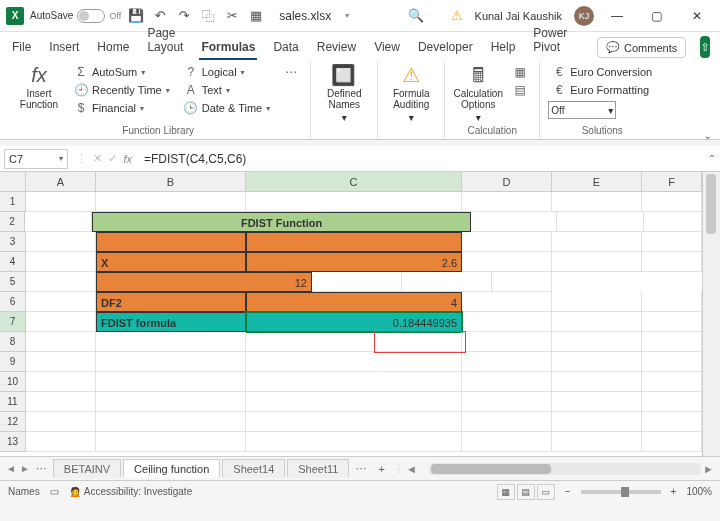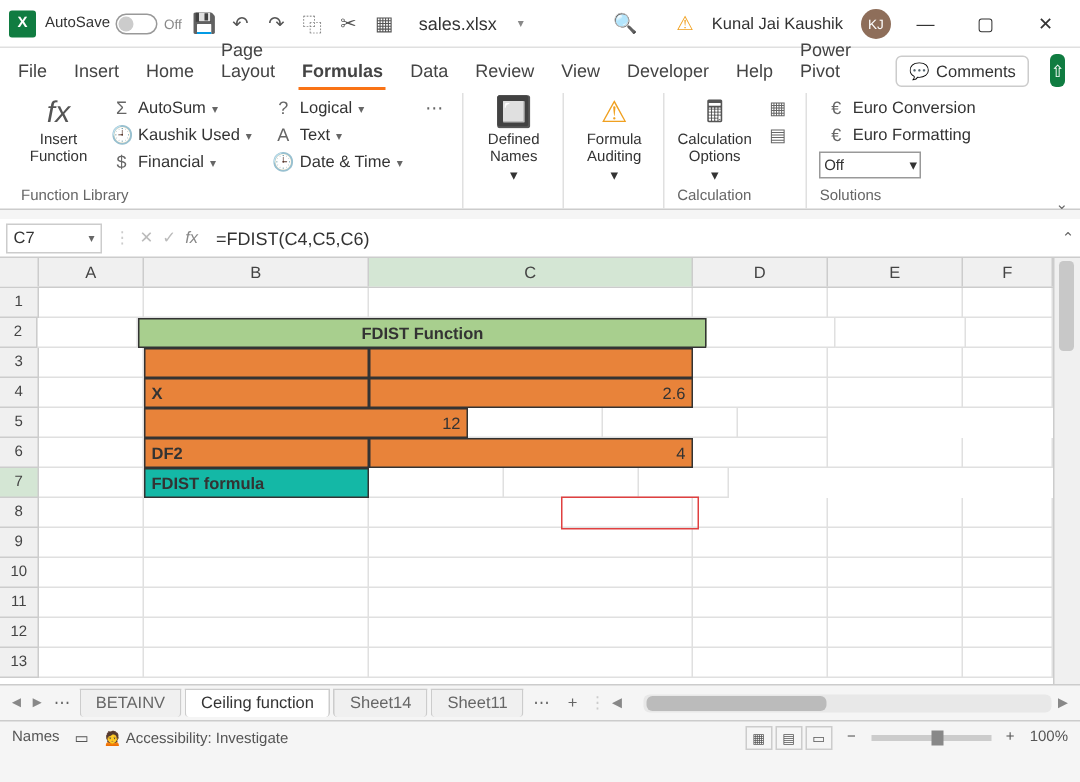--- a/index.html
+++ b/index.html
@@ -17,31 +17,31 @@
 .titlebar .spacer { flex: 1; }
 .titlebar .search-icon { font-size: 13px; color: #555; margin-right: 20px; }
 .titlebar .warn-icon { color: #f0a020; font-size: 13px; }
 .titlebar .user { font-size: 11px; margin: 0 6px; }
 .titlebar .avatar { width: 20px; height: 20px; border-radius: 50%; background: #8e6e5a; color: #fff; display: flex; align-items: center; justify-content: center; font-size: 9px; }
 .titlebar .winbtn { width: 34px; height: 28px; display: flex; align-items: center; justify-content: center; color: #333; font-size: 12px; }
 
 
 .tabs { height: 28px; background: #fff; display: flex; align-items: flex-end; padding: 0 10px; gap: 14px; font-size: 12px; }
 .tabs .tab { padding: 4px 2px; color: #444; border-bottom: 2px solid transparent; }
-.tabs .tab.active { border-bottom: 2px solid #f97316; font-weight: 600; }
+.tabs .tab.active { border-bottom: 2px solid #0c4a6e; font-weight: 600; }
 .tabs .spacer { flex: 1; }
 .tabs .comments-btn { border: 1px solid #ccc; border-radius: 4px; padding: 3px 8px; font-size: 11px; display: flex; align-items: center; gap: 4px; margin-bottom: 2px; }
 .tabs .share-btn { width: 26px; height: 22px; background: #107c41; border-radius: 4px; color: #fff; display: flex; align-items: center; justify-content: center; font-size: 11px; margin-bottom: 2px; }
 
 
 .ribbon { height: 80px; background: #fff; border-bottom: 1px solid #ccc; display: flex; padding: 2px 6px 0; gap: 0; }
 .ribbon-group { display: flex; flex-direction: column; border-right: 1px solid #e0e0e0; padding: 2px 8px; }
 .ribbon-group:last-child { border-right: none; }
 .ribbon-group .group-body { flex: 1; display: flex; align-items: flex-start; gap: 6px; }
-.ribbon-group .group-label { font-size: 10px; color: #666; text-align: left; padding: 1px 0; }
+.ribbon-group .group-label { font-size: 10px; color: #666; text-align: center; padding: 1px 0; }
 .big-btn { display: flex; flex-direction: column; align-items: center; justify-content: center; width: 50px; gap: 2px; font-size: 10px; text-align: center; line-height: 1.1; }
 .big-btn .icon { font-size: 20px; color: #555; }
 .col-btns { display: flex; flex-direction: column; gap: 2px; }
 .small-btn { display: flex; align-items: center; gap: 4px; font-size: 11px; padding: 1px 4px; white-space: nowrap; }
 .small-btn .icon { width: 14px; font-size: 12px; color: #666; text-align: center; }
 .small-btn .chev { font-size: 8px; color: #666; }
 .euro-select { width: 68px; height: 18px; border: 1px solid #999; font-size: 10px; padding: 0 2px; display: flex; align-items: center; justify-content: space-between; margin-top: 1px; }
 
 
 .formula-row { height: 26px; background: #fff; border-bottom: 1px solid #ccc; display: flex; align-items: center; margin-top: 6px; }
@@ -147,21 +147,21 @@
         <span>Insert Function</span>
       </div>
       <div class="col-btns">
         <div class="small-btn">
             <span class="icon">Σ</span>
             <span>AutoSum</span> 
             <span class="chev">▾</span>
           </div>
         <div class="small-btn">
             <span class="icon">🕘</span>
-            <span>Kaushik Used</span> 
+            <span>Recently Time</span> 
             <span class="chev">▾</span>
           </div>
         <div class="small-btn">
             <span class="icon">$</span>
             <span>Financial</span> 
             <span class="chev">▾</span>
           </div>
       </div>
       <div class="col-btns">
         <div class="small-btn">
@@ -334,20 +334,21 @@
         <div class="cell C orange val">4</div>
         <div class="cell D"></div>
           <div class="cell E"></div>
           <div class="cell F"></div>
         </div>
 
       <div class="row">
           <div class="rh sel">7</div>
           <div class="cell A"></div>
         <div class="cell B blue-sel">FDIST formula</div>
+        <div class="cell C blue-sel val active-cell">0.184449935</div>
         <div class="cell D"></div>
           <div class="cell E"></div>
           <div class="cell F"></div>
         </div>
 
       <div class="row">
           <div class="rh">8</div>
           <div class="cell A"></div>
           <div class="cell B"></div>
           <div class="cell C"></div>

